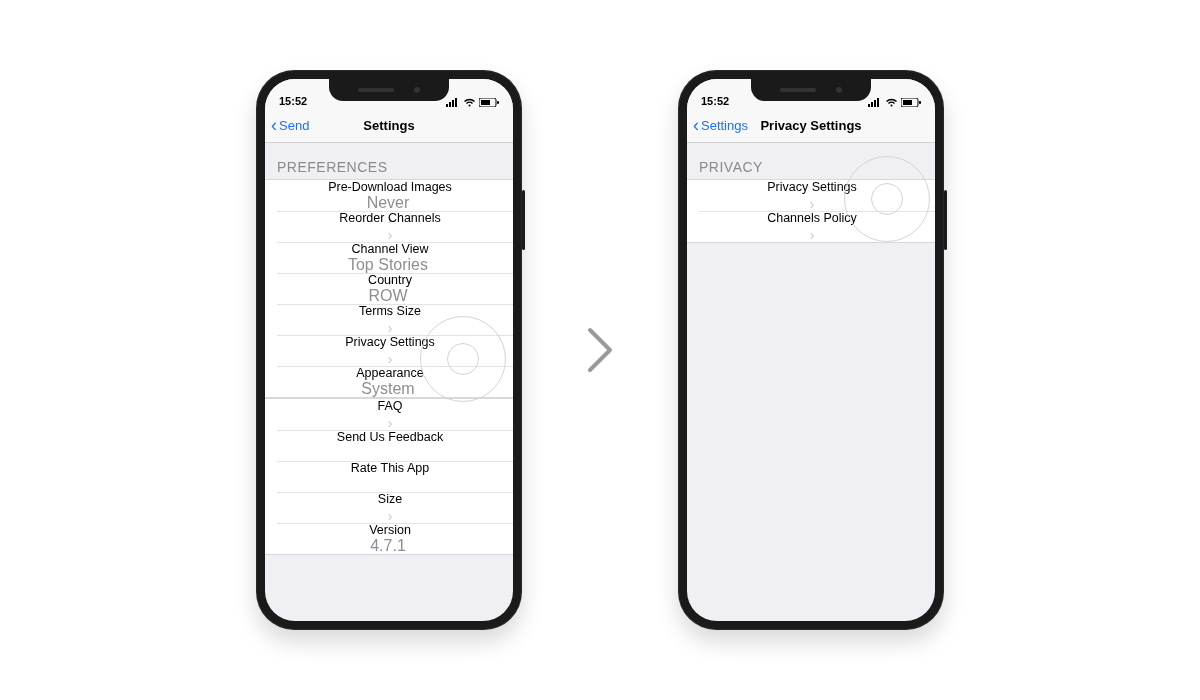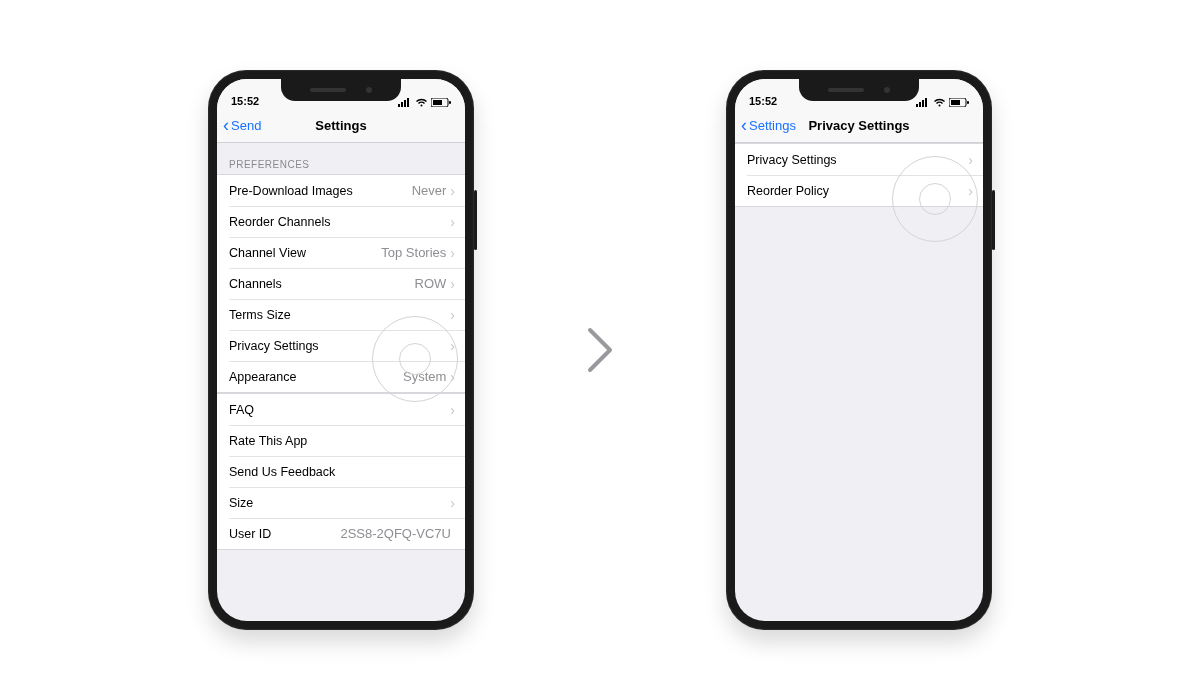--- a/index.html
+++ b/index.html
@@ -8,21 +8,21 @@
     height: 700px;
     background: #ffffff;
     font-family: -apple-system, "Helvetica Neue", Arial, sans-serif;
     position: relative;
     overflow: hidden;
   }
   .stage {
     display: flex;
     align-items: center;
     justify-content: center;
-    gap: 112px;
+    gap: 64px;
     width: 100%;
     height: 100%;
   }
   
   .phone {
     width: 266px;
     height: 560px;
     background: #1a1a1a;
     border-radius: 38px;
     padding: 9px;
@@ -108,50 +108,51 @@
   }
   .navtitle{
     margin:0 auto;
     font-size:13px;
     font-weight:600;
     color:#000;
   }
   
   .section-header{
     padding:16px 12px 4px;
-    font-size:10px;
+    font-size:14px;
     letter-spacing:0.5px;
     color:#8a8a8e;
   }
   
   .tgroup{
     background:#fff;
     border-top:1px solid #d8d8dc;
     border-bottom:1px solid #d8d8dc;
   }
   .row{
     height:31px;
     display:flex;
     align-items:center;
     padding:0 10px 0 12px;
     font-size:12.5px;
     color:#000;
     position:relative;
+    flex-direction:column;
   }
   .row + .row::before{
     content:"";
     position:absolute;
     left:12px; right:0; top:0;
     height:1px;
     background:#e3e3e7;
   }
   .row .label{ flex:1; }
   .row .value{
     color:#8e8e93;
-    font-size:13px;
+    font-size:16px;
     margin-right:4px;
   }
   .row .disclosure{
     color:#c7c7cc;
     font-size:14px;
     line-height:1;
   }
   
   .tap-ring{
     position:absolute;
@@ -230,21 +231,21 @@
         <div class="row">
           <span class="label">Reorder Channels</span>
           <span class="disclosure">›</span>
         </div>
         <div class="row">
           <span class="label">Channel View</span>
           <span class="value">Top Stories</span>
           <span class="disclosure">›</span>
         </div>
         <div class="row">
-          <span class="label">Channels</span>
+          <span class="label">Country</span>
           <span class="value">ROW</span>
           <span class="disclosure">›</span>
         </div>
         <div class="row">
           <span class="label">Terms Size</span>
           <span class="disclosure">›</span>
         </div>
         <div class="row">
           <span class="label">Privacy Settings</span>
           <span class="disclosure">›</span>
@@ -255,32 +256,32 @@
           <span class="disclosure">›</span>
         </div>
       </div>
 
       <div class="tgroup">
         <div class="row">
           <span class="label">FAQ</span>
           <span class="disclosure">›</span>
         </div>
         <div class="row">
+          <span class="label">Send Us Feedback</span>
+        </div>
+        <div class="row">
           <span class="label">Rate This App</span>
         </div>
         <div class="row">
-          <span class="label">Send Us Feedback</span>
-        </div>
-        <div class="row">
           <span class="label">Size</span>
           <span class="disclosure">›</span>
         </div>
         <div class="row">
-          <span class="label">User ID</span>
-          <span class="value">2SS8-2QFQ-VC7U</span>
+          <span class="label">Version</span>
+          <span class="value">4.7.1</span>
         </div>
       </div>
 
       <div class="tap-ring" style="top:237px; left:155px;"></div>
     </div>
   </div>
 
   <div class="big-arrow">
     <svg width="28" height="48" viewBox="0 0 28 48">
       <polyline points="4,4 24,24 4,44" fill="none" stroke="#99999e" stroke-width="4" stroke-linecap="round" stroke-linejoin="round"></polyline>
@@ -321,27 +322,28 @@
       </div>
 
       <div class="navbar">
         <div class="navback">
           <span class="chev">‹</span>
           <span>Settings</span>
         </div>
         <div class="navtitle">Privacy Settings</div>
       </div>
 
+      <div class="section-header">PRIVACY</div>
       <div class="tgroup">
         <div class="row">
           <span class="label">Privacy Settings</span>
           <span class="disclosure">›</span>
         </div>
         <div class="row">
-          <span class="label">Reorder Policy</span>
+          <span class="label">Channels Policy</span>
           <span class="disclosure">›</span>
         </div>
       </div>
 
       <div class="tap-ring" style="top:77px; left:157px;"></div>
     </div>
   </div>
 
 </div>
 

